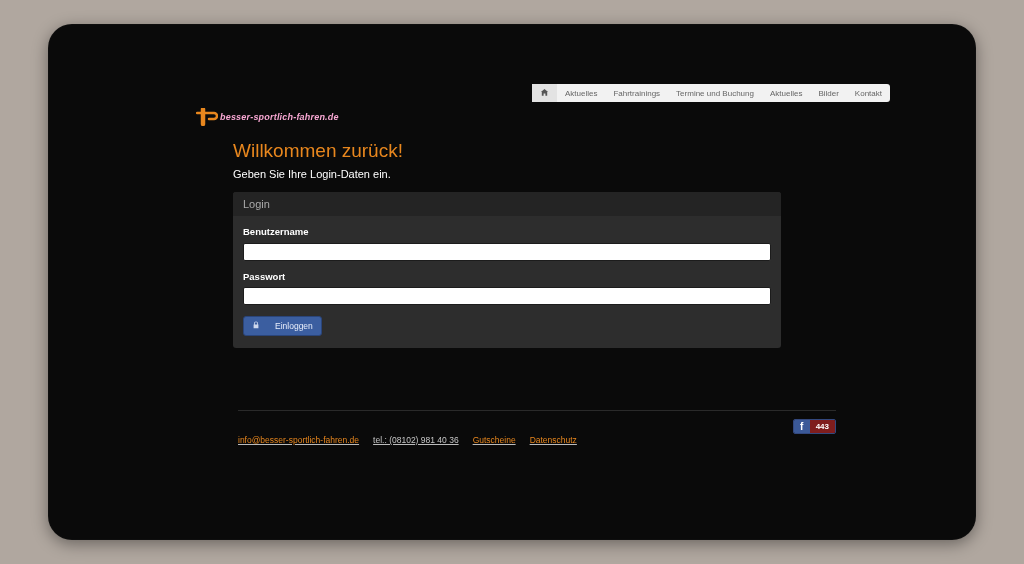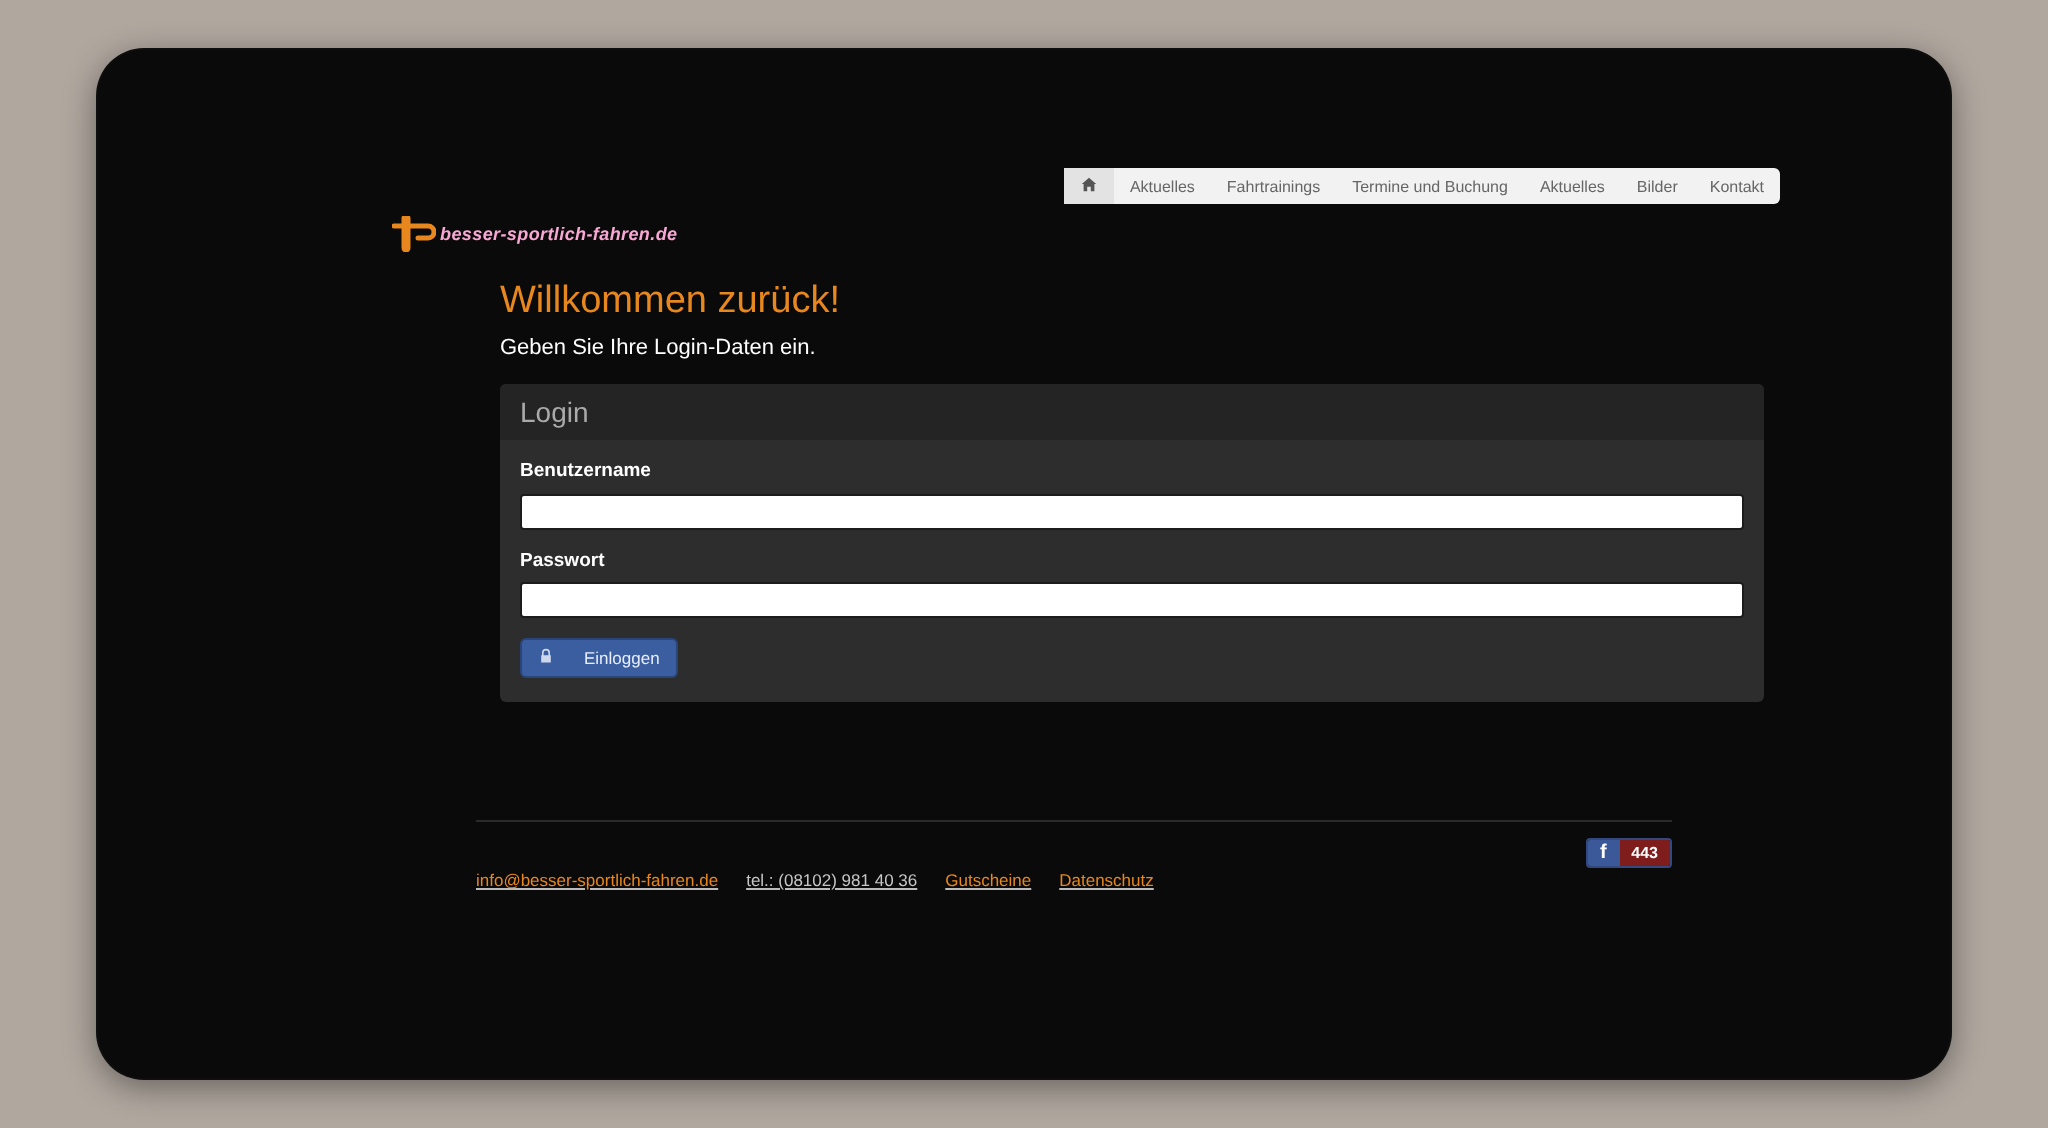--- a/index.html
+++ b/index.html
@@ -52,22 +52,22 @@
   .logo-text {
     font-size: 9px;
     font-style: italic;
     font-weight: 600;
     letter-spacing: .2px;
   }
 
   
   .content {
     position: absolute;
-    left: 202px; top: 116px;
-    width: 632px;
+    left: 185px; top: 116px;
+    width: 548px;
     color: #fff;
   }
   .heading {
     color: #e8871e;
     font-size: 19px;
     font-weight: 400;
     margin-bottom: 6px;
   }
   .sub {
     font-size: 11px;
@@ -76,21 +76,21 @@
   }
 
   .panel {
     background: #2d2d2d;
     border-radius: 3px;
     overflow: hidden;
   }
   .panel-head {
     background: #242424;
     padding: 6px 10px;
-    font-size: 14px;
+    font-size: 11px;
     color: #aaa;
   }
   .panel-body { padding: 10px 10px 12px; }
   .field-label {
     font-size: 9.5px;
     font-weight: 600;
     color: #fff;
     margin-bottom: 4px;
   }
   .field-input {

